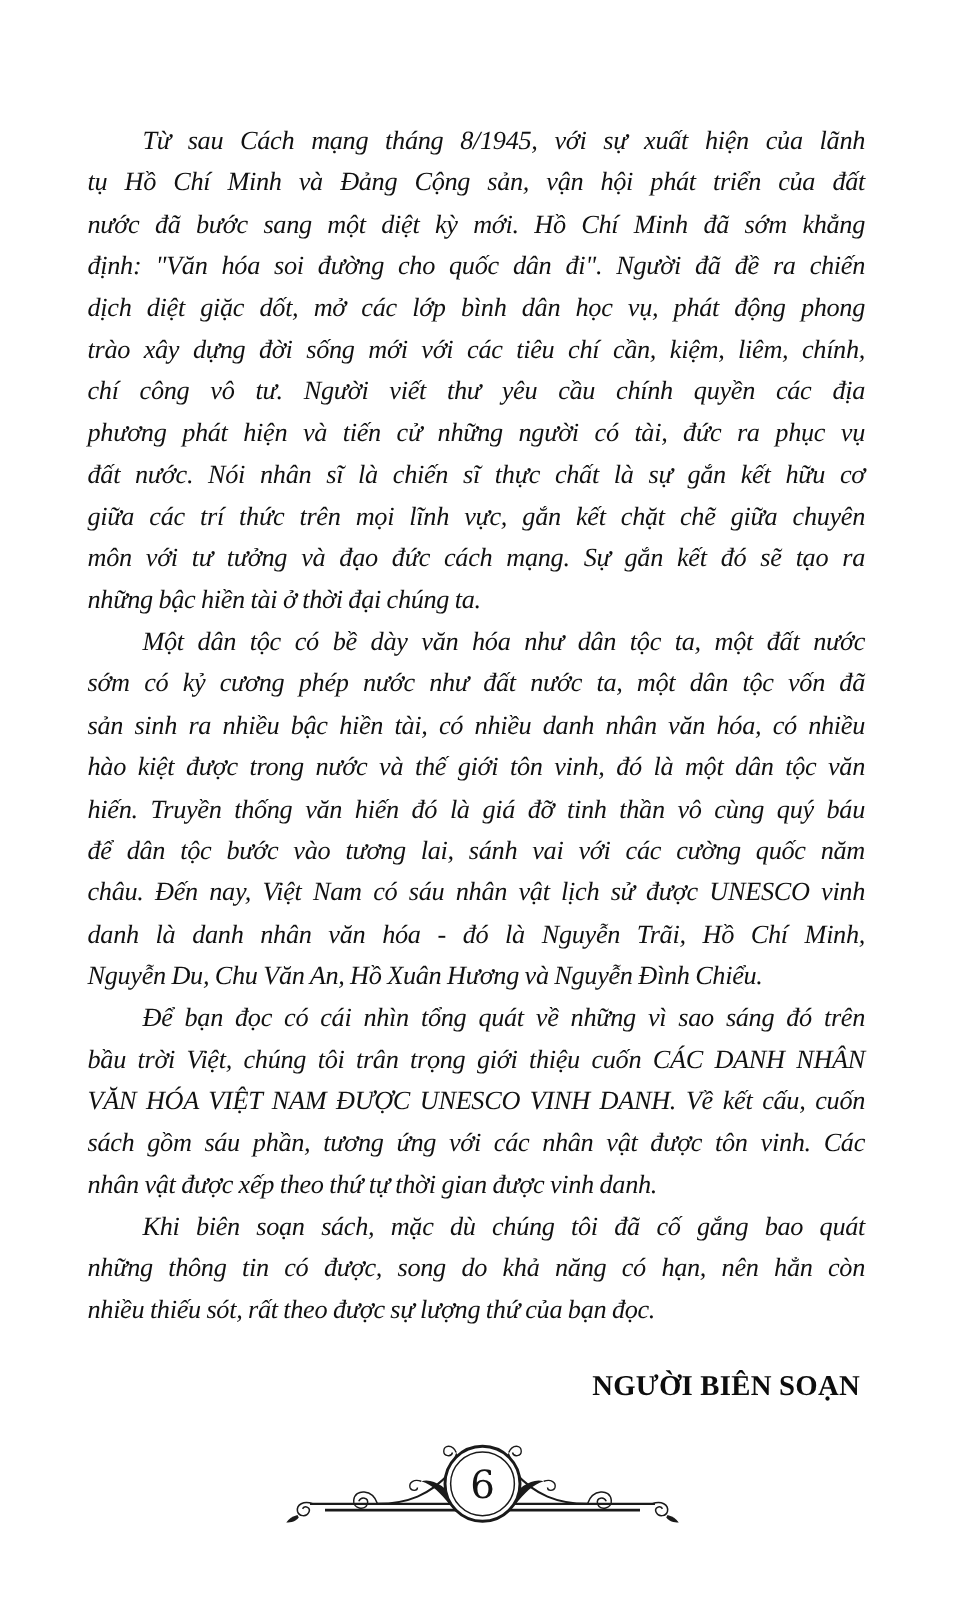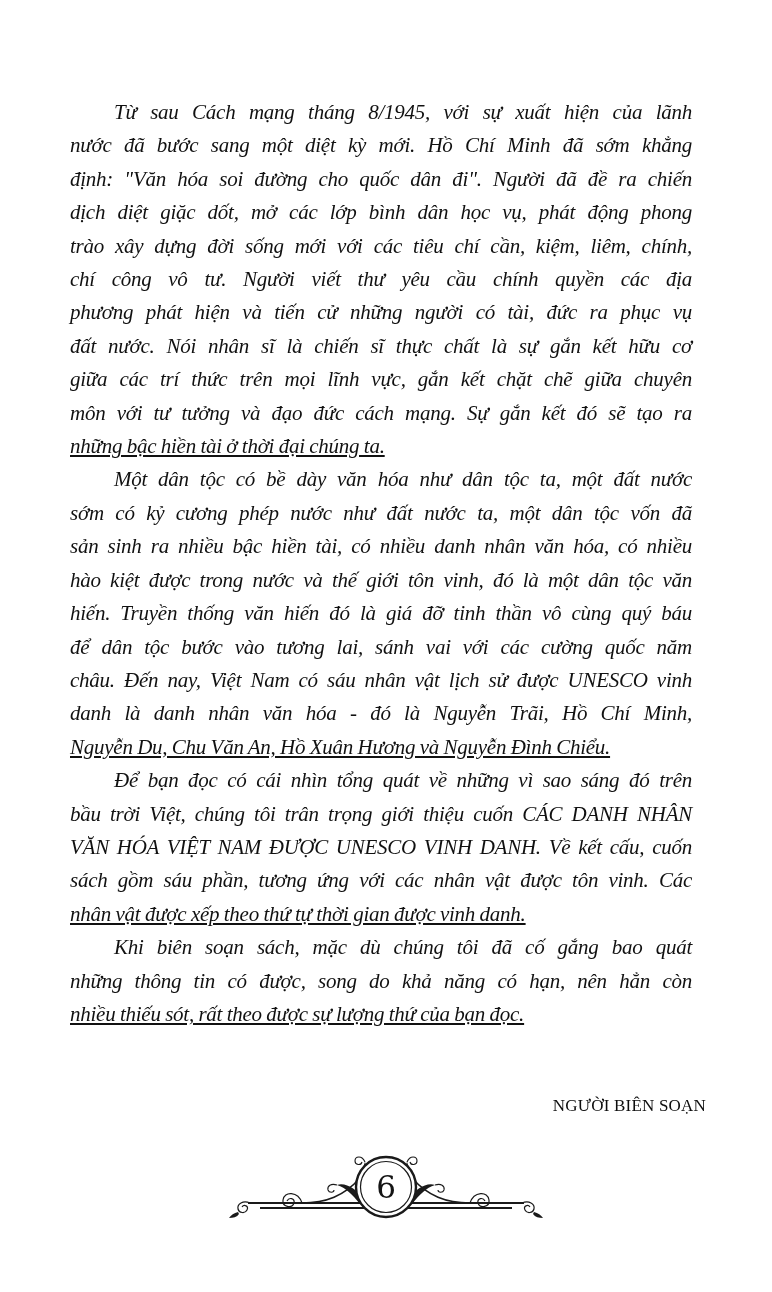--- a/index.html
+++ b/index.html
@@ -23,29 +23,29 @@
     font-style: italic;
     font-size: 21px;
     line-height: 33.4px;
     letter-spacing: -0.25px;
     word-spacing: -0.5px;
     text-align: justify;
     text-align-last: justify;
     white-space: normal;
   }
   .line.first { text-indent: 44px; }
-  .line.last  { text-align-last: left; text-decoration: underline; }
+  .line.last  { text-align-last: left; }
   .signature {
     position: absolute;
-    left: 84px;
+    left: 66px;
     top: 1096px;
     width: 622px;
     text-align: right;
-    font-weight: 400;
-    font-size: 17px;
+    font-weight: 700;
+    font-size: 23px;
     letter-spacing: 0.2px;
     color: #0d0d0d;
   }
   .ornament {
     position: absolute;
     left: 50%;
     margin-left: -160px;
     top: 1146px;
     width: 320px;
     height: 100px;
@@ -57,20 +57,21 @@
     fill: #141414;
   }
 </style>
 </head>
 <body>
 
 <div class="page">
 
   <div class="body-text">
       <div class="line first">Từ sau Cách mạng tháng 8/1945, với sự xuất hiện của lãnh</div>
+      <div class="line">tụ Hồ Chí Minh và Đảng Cộng sản, vận hội phát triển của đất</div>
       <div class="line">nước đã bước sang một diệt kỳ mới. Hồ Chí Minh đã sớm khẳng</div>
       <div class="line">định: "Văn hóa soi đường cho quốc dân đi". Người đã đề ra chiến</div>
       <div class="line">dịch diệt giặc dốt, mở các lớp bình dân học vụ, phát động phong</div>
       <div class="line">trào xây dựng đời sống mới với các tiêu chí cần, kiệm, liêm, chính,</div>
       <div class="line">chí công vô tư. Người viết thư yêu cầu chính quyền các địa</div>
       <div class="line">phương phát hiện và tiến cử những người có tài, đức ra phục vụ</div>
       <div class="line">đất nước. Nói nhân sĩ là chiến sĩ thực chất là sự gắn kết hữu cơ</div>
       <div class="line">giữa các trí thức trên mọi lĩnh vực, gắn kết chặt chẽ giữa chuyên</div>
       <div class="line">môn với tư tưởng và đạo đức cách mạng. Sự gắn kết đó sẽ tạo ra</div>
       <div class="line last">những bậc hiền tài ở thời đại chúng ta.</div>

